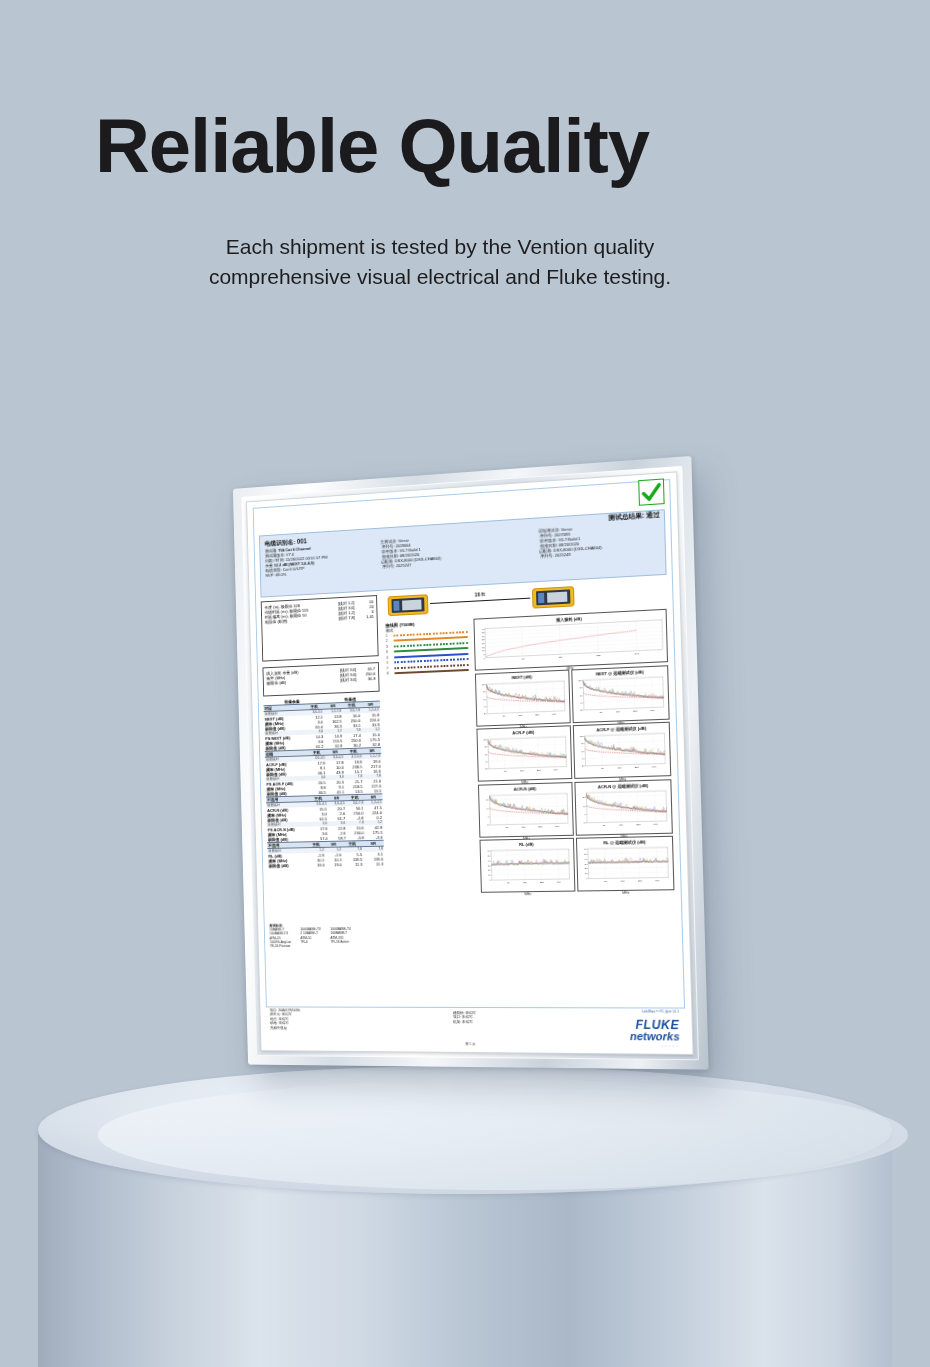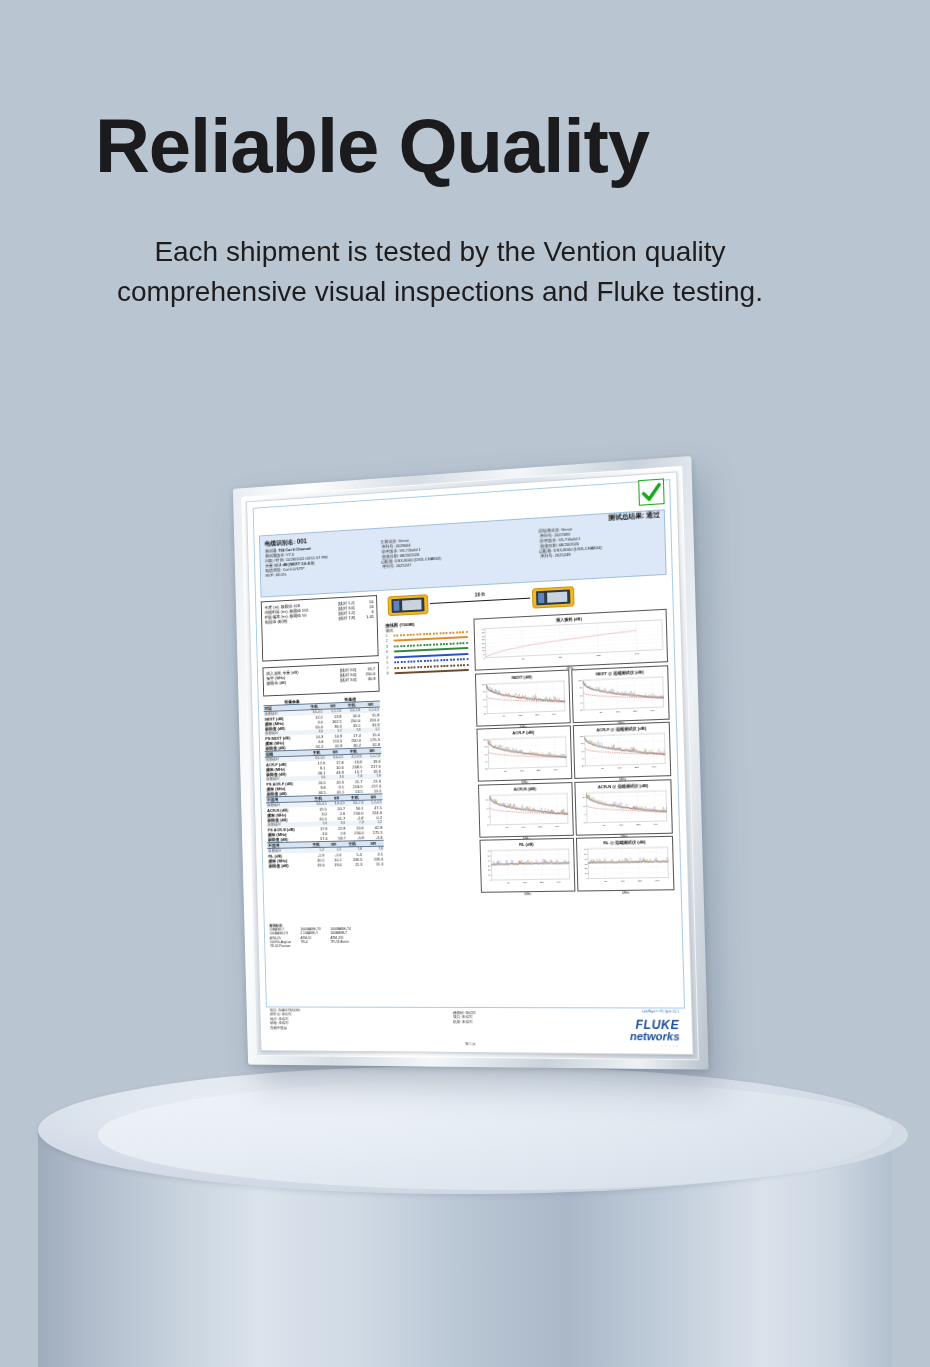--- a/index.html
+++ b/index.html
@@ -10,21 +10,21 @@
   }
   
   .hero{position:absolute;left:0;top:0;width:744px;text-align:center;}
   .hero-title{
     margin:0;padding-top:108px;
     font-size:76px;line-height:1.0;font-weight:700;letter-spacing:-1px;
     color:#1b1b1d;font-family:"Liberation Sans","DejaVu Sans",sans-serif;
   }
   .hero-sub{
     margin:0 auto;padding-top:48px;width:880px;
-    font-size:28px;line-height:1.42;color:#1d1d1f;font-weight:400;
+    font-size:21px;line-height:1.42;color:#1d1d1f;font-weight:400;
   }
   .hero-sub div{white-space:nowrap;}
 
   
   .podium-wrap{position:absolute;left:0;top:1060px;width:930px;height:307px;overflow:hidden;}
   .podium-body{
     position:absolute;left:38px;top:68px;width:854px;height:300px;
     background:linear-gradient(90deg,
       #9facbb 0%, #aebaca 5%, #c7d2dd 16%, #dbe3ec 26%,
       #cfd9e4 38%, #b9c6d4 50%, #aab8c8 62%,
@@ -180,21 +180,21 @@
   .dots{margin-left:16px;letter-spacing:2px;color:#1d4f9c;font-size:5px;}
   .ver{position:absolute;right:6px;top:2px;font-size:3.2px;color:#2a5da8;}
 </style>
 </head>
 <body>
 
 <div class="hero">
   <h1 class="hero-title">Reliable Quality</h1>
   <div class="hero-sub">
     <div>Each shipment is tested by the Vention quality</div>
-    <div>comprehensive visual inspections and Fluke testing.</div>
+    <div>comprehensive visual electrical and Fluke testing.</div>
   </div>
 </div>
 
 <div class="podium-wrap">
   <div class="podium-body"></div>
   <div class="podium-top">
     <div class="podium-top-rim"></div>
   </div>
 </div>
 

